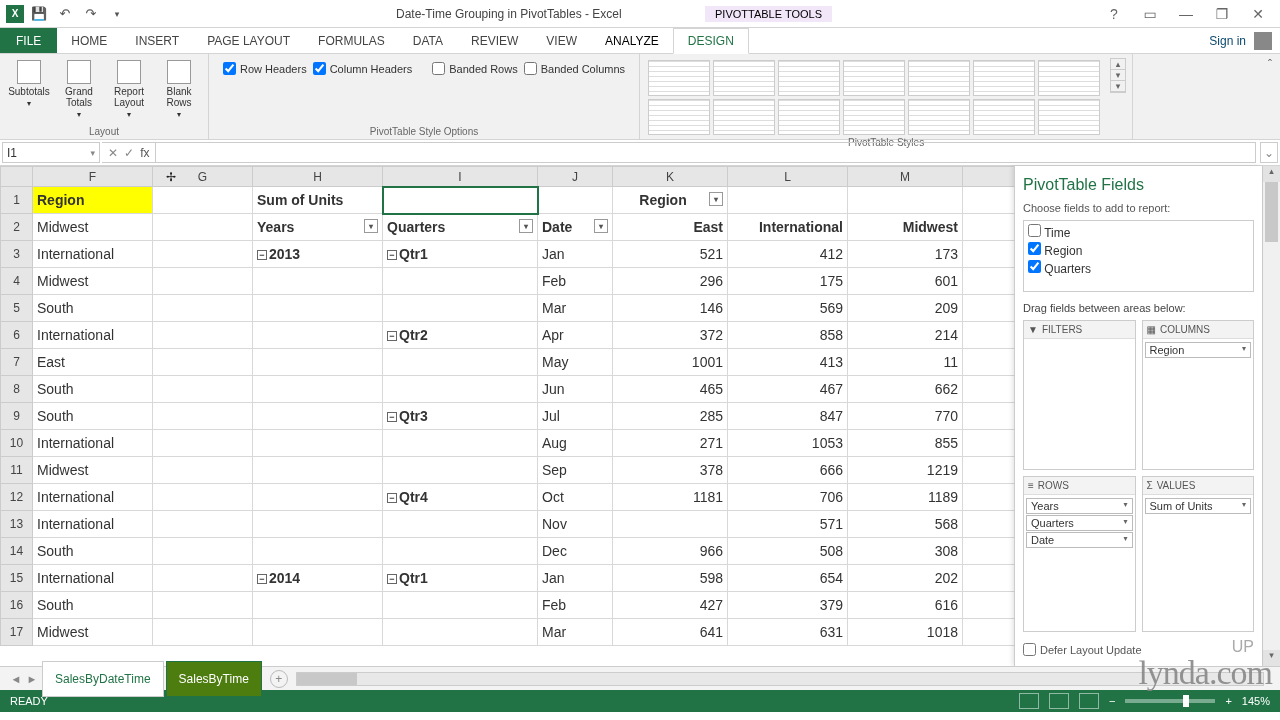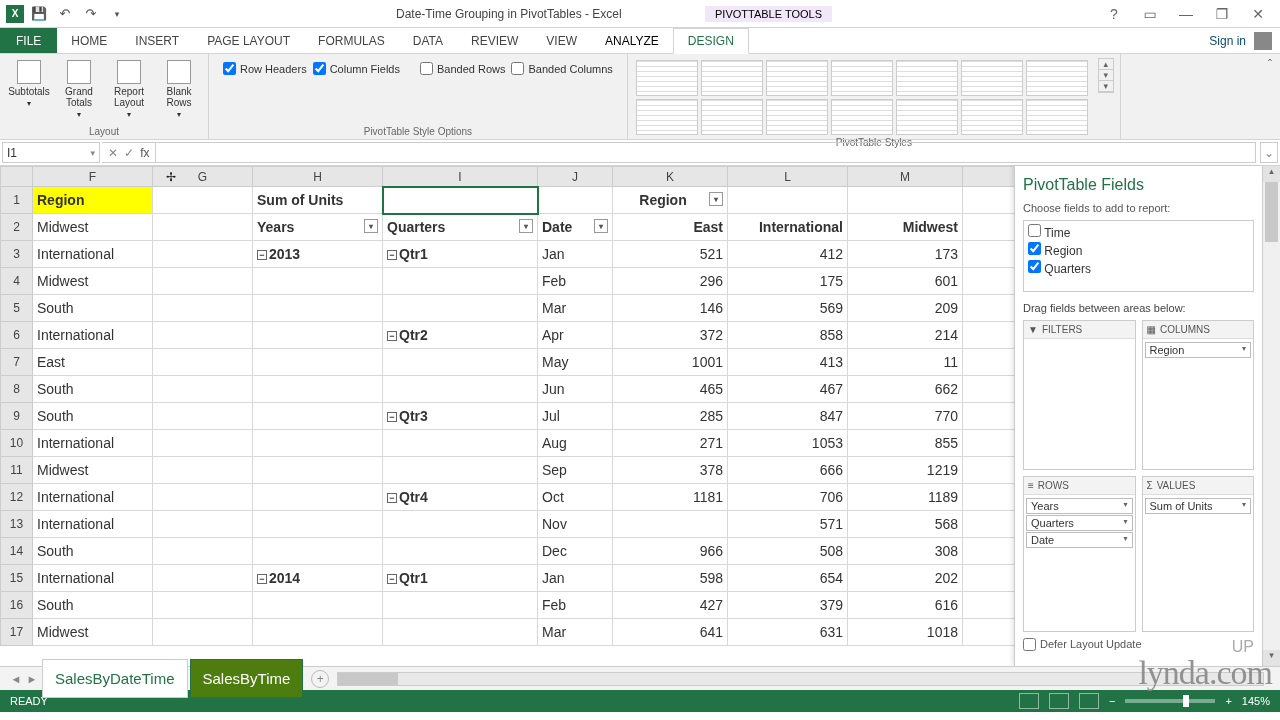--- a/index.html
+++ b/index.html
@@ -63,30 +63,30 @@
   .pane-sub { font-size:11px; color:#555; margin-bottom:6px;}
   .field-list { border:1px solid #ccc; height:72px; overflow:hidden; padding:2px 4px; font-size:12px;}
   .field-list label { display:block; padding:1px 0;}
   .pane-mid { font-size:11px; color:#444; margin:10px 0 6px;}
   .areas { flex:1; display:grid; grid-template-columns:1fr 1fr; grid-template-rows:auto auto; gap:6px;}
   .area { border:1px solid #ccc; display:flex; flex-direction:column; min-height:70px;}
   .area-hdr { background:#f3f3f3; font-size:10px; padding:3px 4px; color:#555; display:flex; gap:4px; align-items:center; border-bottom:1px solid #ddd;}
   .area-body { flex:1; padding:2px; overflow:auto;}
   .pill { background:#fff; border:1px solid #bbb; font-size:11px; padding:1px 4px; margin:1px 0; display:flex; justify-content:space-between; cursor:pointer;}
   .pill .dd{font-size:8px; color:#666;}
-  .defer { display:flex; align-items:flex-start; gap:4px; font-size:11px; margin-top:6px; color:#555;}
+  .defer { display:flex; align-items:flex-end; gap:4px; font-size:11px; margin-top:6px; color:#555;}
   .upd {margin-left:auto; color:#aaa; font-size:16px;}
   
   .vscroll { width:18px; background:#f0f0f0; border-left:1px solid #ccc; position:relative;}
   .vscroll .arr{height:16px; text-align:center; font-size:9px; color:#666; background:#e3e3e3;}
   .vscroll .thumb{position:absolute; top:16px; left:2px; right:2px; height:60px; background:#c8c8c8;}
   
   .sheettabs { height:24px; background:#f3f3f3; border-top:1px solid #ccc; display:flex; align-items:center; padding:0 8px; position:relative;}
   .nav-arrow{width:16px; text-align:center; color:#888; font-size:11px;}
-  .stab { padding:10px 12px; font-size:15px; border:1px solid #ccc; background:#fff; margin-left:2px; cursor:pointer; color:#217346;}
+  .stab { padding:10px 12px; font-size:12px; border:1px solid #ccc; background:#fff; margin-left:2px; cursor:pointer; color:#217346;}
   .stab.active { background:#4d7c0f; color:#fff; border-color:#217346;}
   .newsheet { width:18px; height:18px; border:1px solid #bbb; border-radius:50%; text-align:center; line-height:16px; margin-left:8px; color:#888; font-size:12px; cursor:pointer;}
   .hscroll-track{flex:1; margin:0 8px; height:14px; background:#e8e8e8; border:1px solid #ccc; position:relative;}
   .hscroll-thumb{position:absolute; left:0; width:60px; top:0; bottom:0; background:#c8c8c8;}
   
   .status { height:22px; background:#217346; color:#fff; display:flex; align-items:center; padding:0 10px; font-size:11px;}
   .status-right{margin-left:auto; display:flex; align-items:center; gap:10px;}
   .view-btn{width:20px;height:16px;border:1px solid rgba(255,255,255,0.5);}
   .zoom-slider{width:90px;height:4px;background:rgba(255,255,255,0.4);position:relative;}
   .zoom-slider .zthumb{position:absolute;width:6px;height:12px;background:#fff;top:-4px;left:58px;}
@@ -163,21 +163,21 @@
   </div>
   <div class="group">
     <div class="group-body">
       <div class="opt-col">
         <label class="chk">
             <input type="checkbox" checked="" style="">
             <span>Row Headers</span>
           </label>
         <label class="chk">
             <input type="checkbox" checked="" style="">
-            <span>Column Fields</span>
+            <span>Column Headers</span>
           </label>
       </div>
       <div class="opt-col">
         <label class="chk">
             <input type="checkbox" style="">
             <span>Banded Rows</span>
           </label>
         <label class="chk">
             <input type="checkbox" style="">
             <span>Banded Columns</span>

